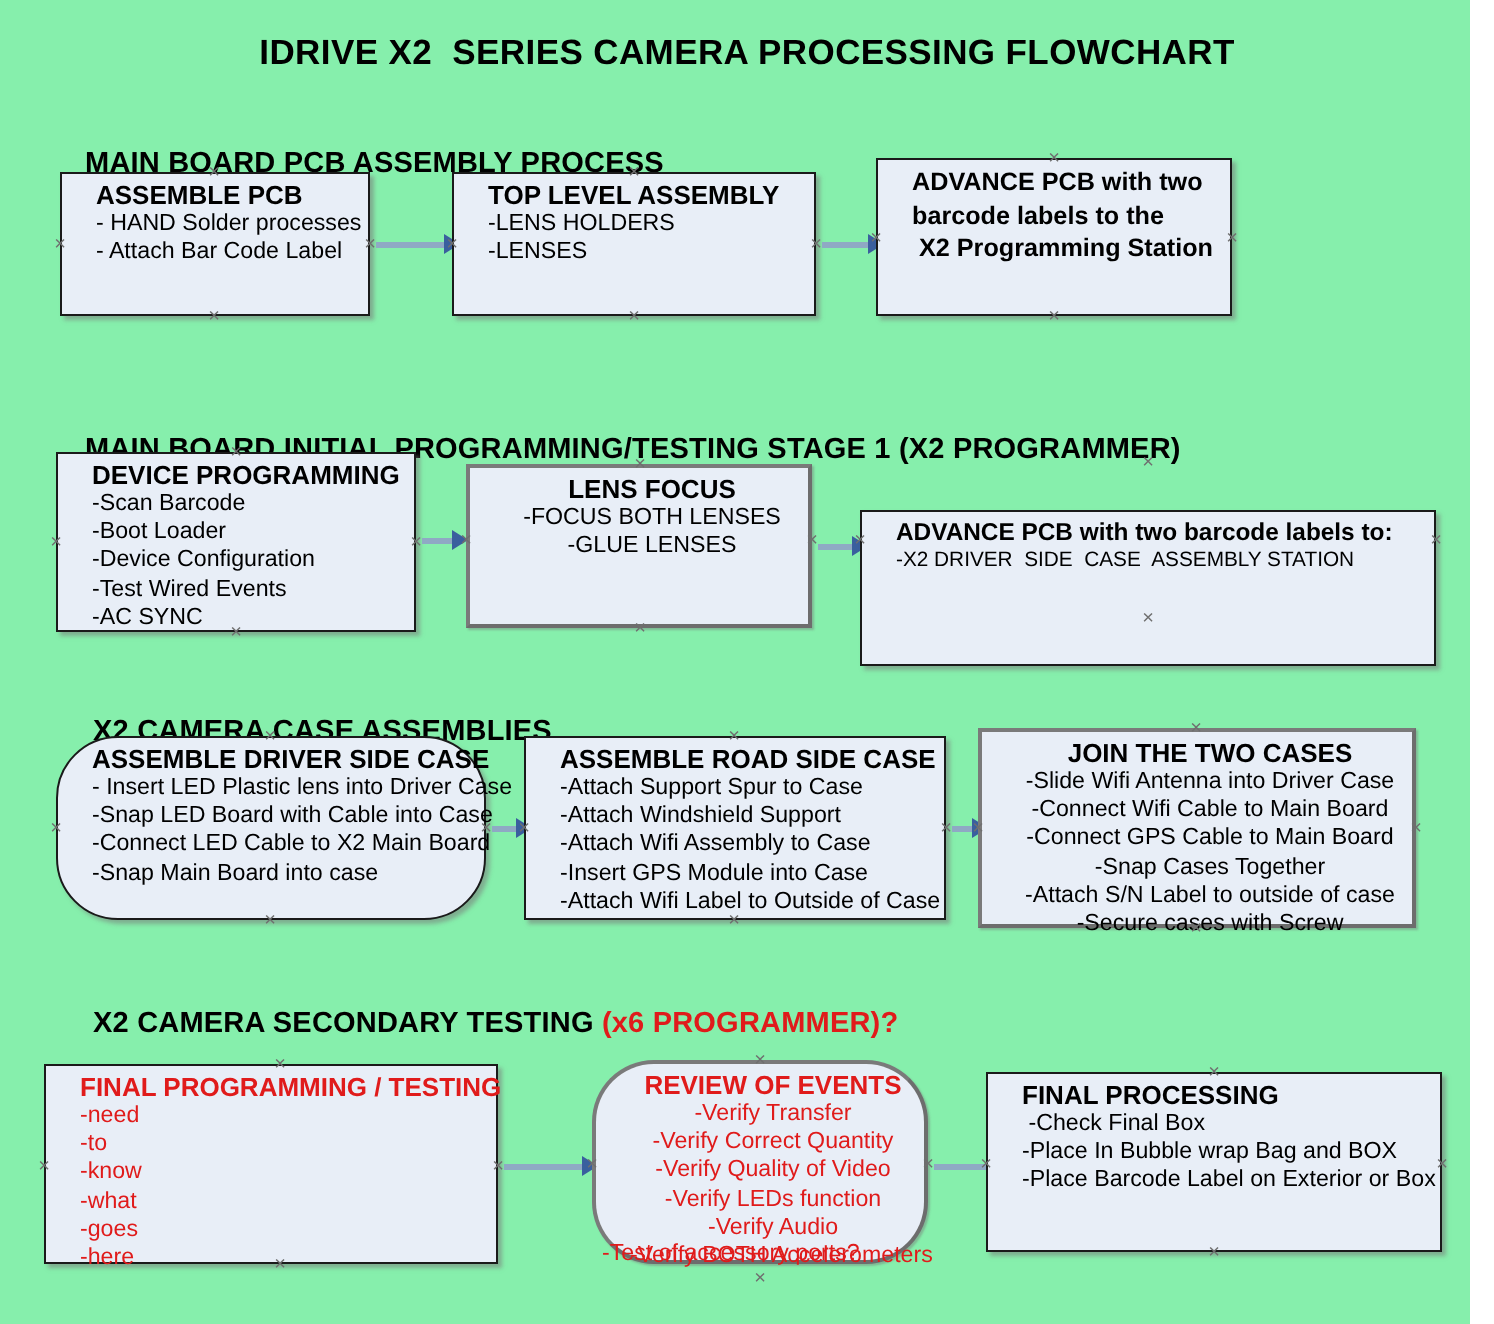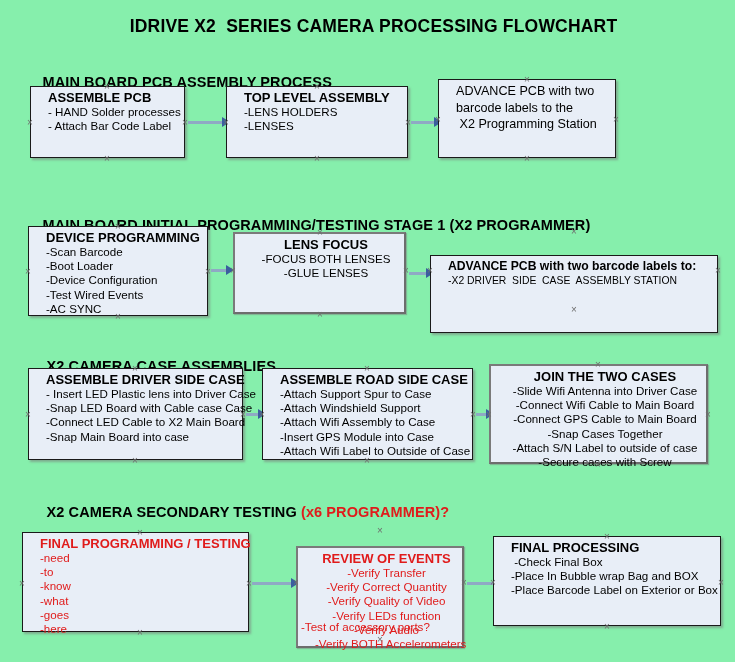--- a/index.html
+++ b/index.html
@@ -87,21 +87,21 @@
     left: 5px;
     font-size: 11.6px;
     line-height: 14.2px;
     white-space: pre;
     color: #e01b1b;
   }
 
   
   .node-body-bold .node-line {
     font-size: 12.6px;
-    font-weight: normal;
+    font-weight: bold;
     line-height: 16.5px;
   }
 
   
   .connector {
     position: absolute;
     height: 3px;
     background: #8fa9c4;
   }
   .arrowhead {
@@ -217,24 +217,24 @@
   </div>
   <span class="handle" style="left:574px; top:231px;"></span>
   <span class="handle" style="left:574px; top:309px;"></span>
   <span class="handle" style="left:430px; top:270px;"></span>
   <span class="handle" style="left:718px; top:270px;"></span>
 
   <div class="section-head" style="left:30px; top:342px;">
     <span>X2 CAMERA CASE ASSEMBLIES</span>
   </div>
 
-  <div class="node" style="left:28px; top:368px; width:215px; height:92px;">
+  <div class="node" style="left:28px; top:368px; width:215px; height:92px;border-radius:31px;">
     <div class="node-title">ASSEMBLE DRIVER SIDE CASE</div>
     <div class="node-line">- Insert LED Plastic lens into Driver Case</div>
-    <div class="node-line">-Snap LED Board with Cable case Case</div>
+    <div class="node-line">-Snap LED Board with Cable into Case</div>
     <div class="node-line">-Connect LED Cable to X2 Main Board</div>
     <div class="node-line">-Snap Main Board into case</div>
   </div>
   <span class="handle" style="left:135px; top:368px;"></span>
   <span class="handle" style="left:135px; top:460px;"></span>
   <span class="handle" style="left:28px; top:414px;"></span>
   <span class="handle" style="left:243px; top:414px;"></span>
 
   <div class="connector" style="left:246px; top:413px; width:16px;"></div>
   <div class="arrowhead" style="left:258px; top:409px;"></div>
@@ -283,21 +283,21 @@
     <div class="node-line">-here</div>
   </div>
   <span class="handle" style="left:140px; top:532px;"></span>
   <span class="handle" style="left:140px; top:632px;"></span>
   <span class="handle" style="left:22px; top:583px;"></span>
   <span class="handle" style="left:249px; top:583px;"></span>
 
   <div class="connector" style="left:252px; top:582px; width:43px;"></div>
   <div class="arrowhead" style="left:291px; top:578px;"></div>
 
-  <div class="node thick red" style="left:296px; top:546px; width:168px; height:102px;">
+  <div class="node thick red" style="left:296px; top:530px; width:168px; height:102px;border-radius:31px;">
     <div class="node-title">REVIEW OF EVENTS</div>
     <div class="node-line">-Verify Transfer</div>
     <div class="node-line">-Verify Correct Quantity</div>
     <div class="node-line">-Verify Quality of Video</div>
     <div class="node-line">-Verify LEDs function</div>
     <div class="node-line">-Verify Audio</div>
     <div class="node-line">-Verify BOTH Accelerometers</div>
   </div>
   <div class="node-overflow" style="left:301px; top:620px;">-Test of accessory ports?</div>
   <span class="handle" style="left:380px; top:530px;"></span>

